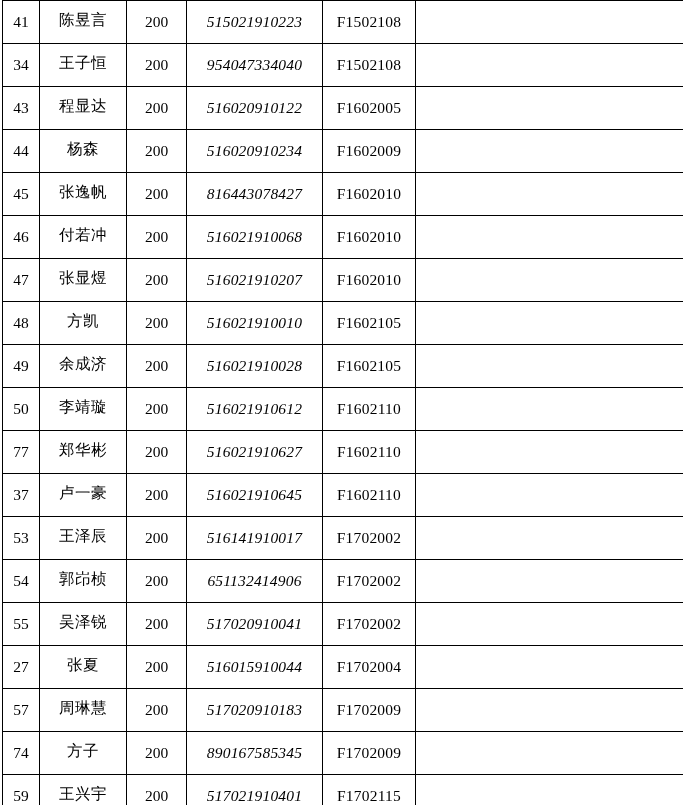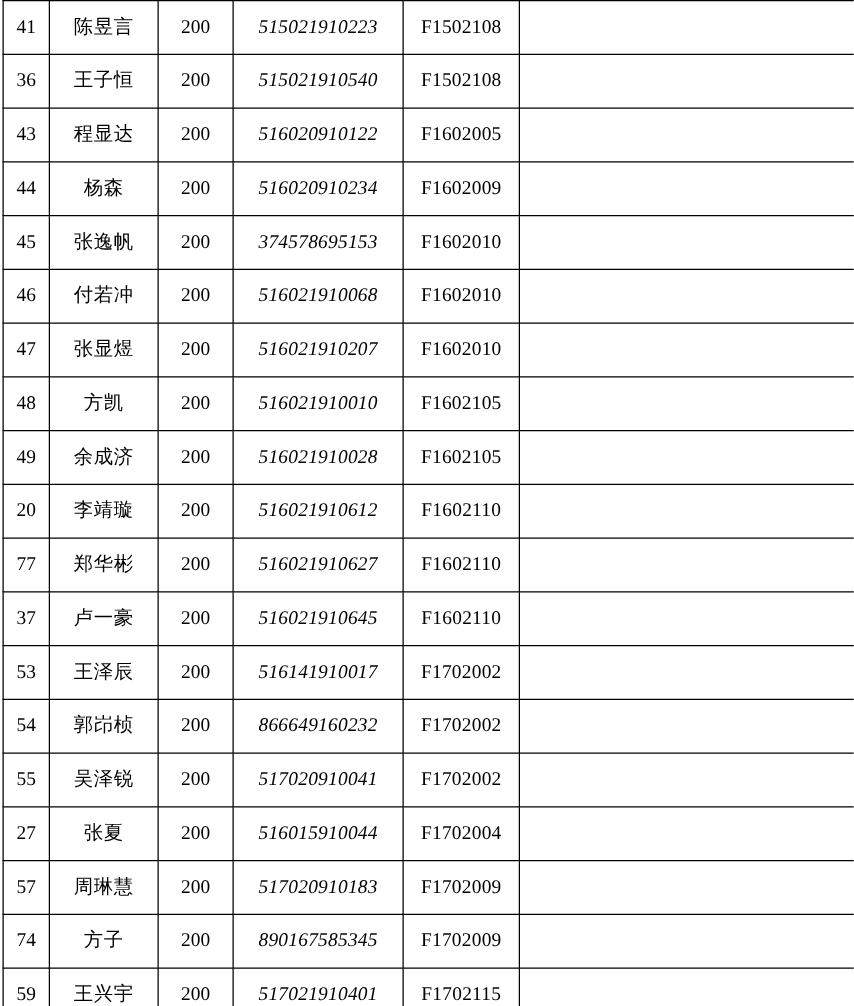--- a/index.html
+++ b/index.html
@@ -37,21 +37,21 @@
     line-height: 1.1;
     background: #ffffff;
   }
   td.c-index {
     width: 36px;
     font-family: "Liberation Serif", serif;
     font-size: 15px;
   }
   td.c-name {
     width: 86px;
-    font-family: Liberation Serif, serif;
+    font-family: Liberation Mono, monospace;
     font-size: 16.5px;
     letter-spacing: 0.5px;
   }
   td.c-score {
     width: 59px;
     font-size: 15px;
   }
   td.c-id {
     width: 135px;
     font-size: 15px;
@@ -75,24 +75,24 @@
     <tbody>
       <tr>
         <td class="c-index">41</td>
         <td class="c-name">陈昱言</td>
         <td class="c-score">200</td>
         <td class="c-id">515021910223</td>
         <td class="c-code">F1502108</td>
         <td class="c-blank"></td>
       </tr>
       <tr>
-        <td class="c-index">36</td>
+        <td class="c-index">34</td>
         <td class="c-name">王子恒</td>
         <td class="c-score">200</td>
-        <td class="c-id">515021910540</td>
+        <td class="c-id">954047334040</td>
         <td class="c-code">F1502108</td>
         <td class="c-blank"></td>
       </tr>
       <tr>
         <td class="c-index">43</td>
         <td class="c-name">程显达</td>
         <td class="c-score">200</td>
         <td class="c-id">516020910122</td>
         <td class="c-code">F1602005</td>
         <td class="c-blank"></td>
@@ -102,21 +102,21 @@
         <td class="c-name">杨森</td>
         <td class="c-score">200</td>
         <td class="c-id">516020910234</td>
         <td class="c-code">F1602009</td>
         <td class="c-blank"></td>
       </tr>
       <tr>
         <td class="c-index">45</td>
         <td class="c-name">张逸帆</td>
         <td class="c-score">200</td>
-        <td class="c-id">374578695153</td>
+        <td class="c-id">816443078427</td>
         <td class="c-code">F1602010</td>
         <td class="c-blank"></td>
       </tr>
       <tr>
         <td class="c-index">46</td>
         <td class="c-name">付若冲</td>
         <td class="c-score">200</td>
         <td class="c-id">516021910068</td>
         <td class="c-code">F1602010</td>
         <td class="c-blank"></td>
@@ -139,21 +139,21 @@
       </tr>
       <tr>
         <td class="c-index">49</td>
         <td class="c-name">余成济</td>
         <td class="c-score">200</td>
         <td class="c-id">516021910028</td>
         <td class="c-code">F1602105</td>
         <td class="c-blank"></td>
       </tr>
       <tr>
-        <td class="c-index">20</td>
+        <td class="c-index">50</td>
         <td class="c-name">李靖璇</td>
         <td class="c-score">200</td>
         <td class="c-id">516021910612</td>
         <td class="c-code">F1602110</td>
         <td class="c-blank"></td>
       </tr>
       <tr>
         <td class="c-index">77</td>
         <td class="c-name">郑华彬</td>
         <td class="c-score">200</td>
@@ -174,21 +174,21 @@
         <td class="c-name">王泽辰</td>
         <td class="c-score">200</td>
         <td class="c-id">516141910017</td>
         <td class="c-code">F1702002</td>
         <td class="c-blank"></td>
       </tr>
       <tr>
         <td class="c-index">54</td>
         <td class="c-name">郭岇桢</td>
         <td class="c-score">200</td>
-        <td class="c-id">866649160232</td>
+        <td class="c-id">651132414906</td>
         <td class="c-code">F1702002</td>
         <td class="c-blank"></td>
       </tr>
       <tr>
         <td class="c-index">55</td>
         <td class="c-name">吴泽锐</td>
         <td class="c-score">200</td>
         <td class="c-id">517020910041</td>
         <td class="c-code">F1702002</td>
         <td class="c-blank"></td>

